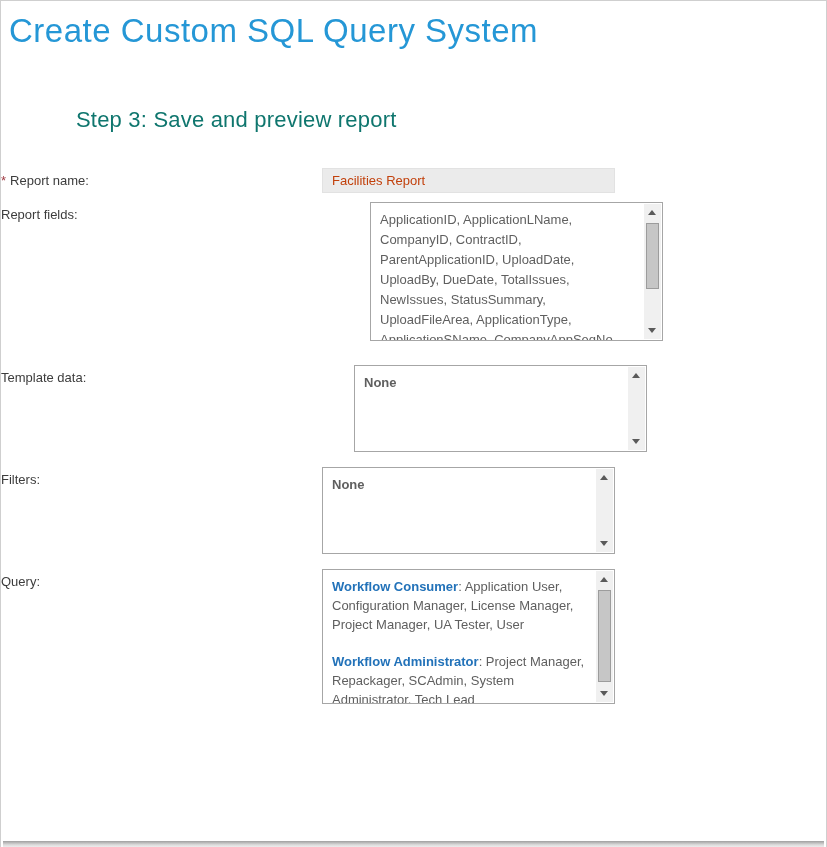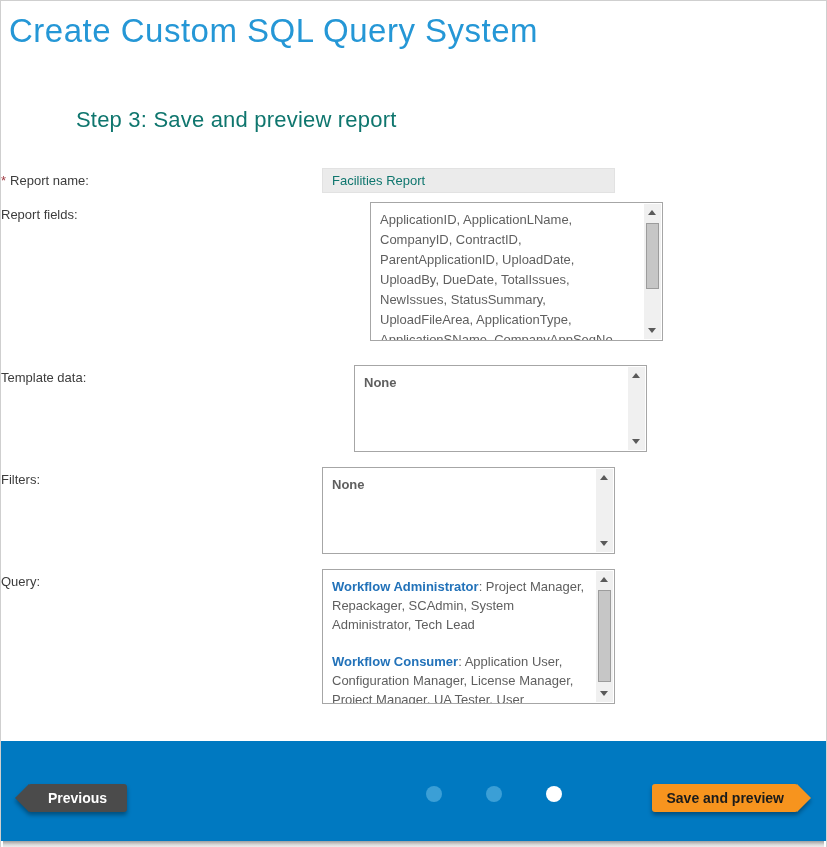--- a/index.html
+++ b/index.html
@@ -35,21 +35,21 @@
   .lbl {
     flex:0 0 305px; 
     font-size:13px; color:#3c3c3c; padding-top:5px; line-height:16px;
   }
   .req { color:#a03c44; margin-right:4px; }
 
   .field { margin-left:16px; width:293px; position:relative; }
 
   .name-input {
     width:293px; height:25px; border:1px solid #e2e2e2; background:#ebebeb;
-    font-family:"Liberation Sans", sans-serif; font-size:13px; color:#0f766e;
+    font-family:"Liberation Sans", sans-serif; font-size:13px; color:#c2410c;
     padding:0 9px; outline:none;
   }
 
   .box {
     position:relative; width:293px; background:#ffffff;
     border:1px solid #a6a6a6; overflow:hidden;
   }
   .box-fields   { height:139px; }
   .box-small    { height:87px;font-weight:bold;  }
   .box-roles    { height:135px; }
@@ -197,43 +197,34 @@
           </div>
         </div>
       </div>
     </div>
 
     <div class="row row-roles">
       <div class="lbl">Query:</div>
       <div class="field">
         <div class="box box-roles">
           <div class="box-content roles-content">
+            <p><span class="role-name">Workflow Consumer</span><span>: </span><span>Application User, Configuration Manager, License Manager, Project Manager, UA Tester, User</span></p>
             <p><span class="role-name">Workflow Administrator</span><span>: </span><span>Project Manager, Repackager, SCAdmin, System Administrator, Tech Lead</span></p>
-            <p><span class="role-name">Workflow Consumer</span><span>: </span><span>Application User, Configuration Manager, License Manager, Project Manager, UA Tester, User</span></p>
           </div>
           <div class="sbar">
             <div class="sb-btn up">
                 <i class="tri-up"></i>
               </div>
             <div class="sb-thumb thumb-roles"></div>
             <div class="sb-btn down">
                 <i class="tri-down"></i>
               </div>
           </div>
         </div>
       </div>
     </div>
 
   </div>
 
-  <div class="footer">
-    <button class="btn btn-prev">Previous</button>
-    <div class="dots">
-      <div class="dot"></div>
-      <div class="dot"></div>
-      <div class="dot active"></div>
-    </div>
-    <button class="btn btn-save">Save and preview</button>
-  </div>
 
   <div class="page-shadow"></div>
 
 </div>
 
 </body></html>

